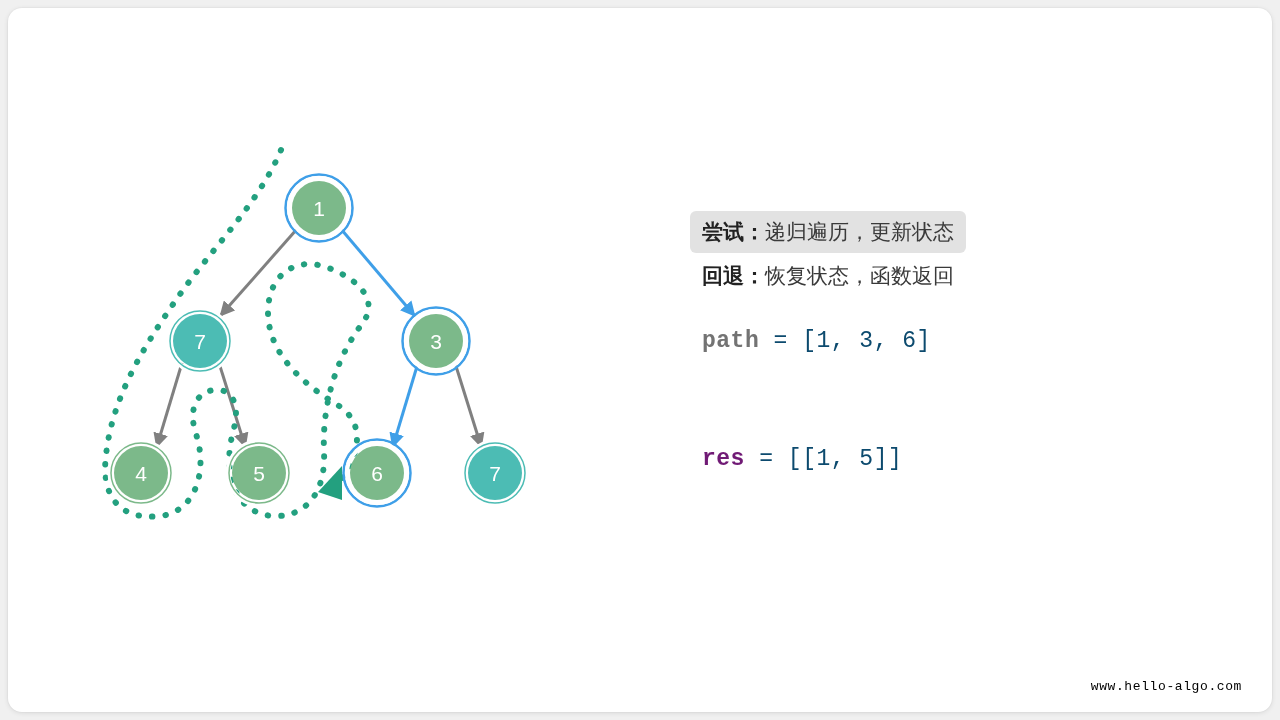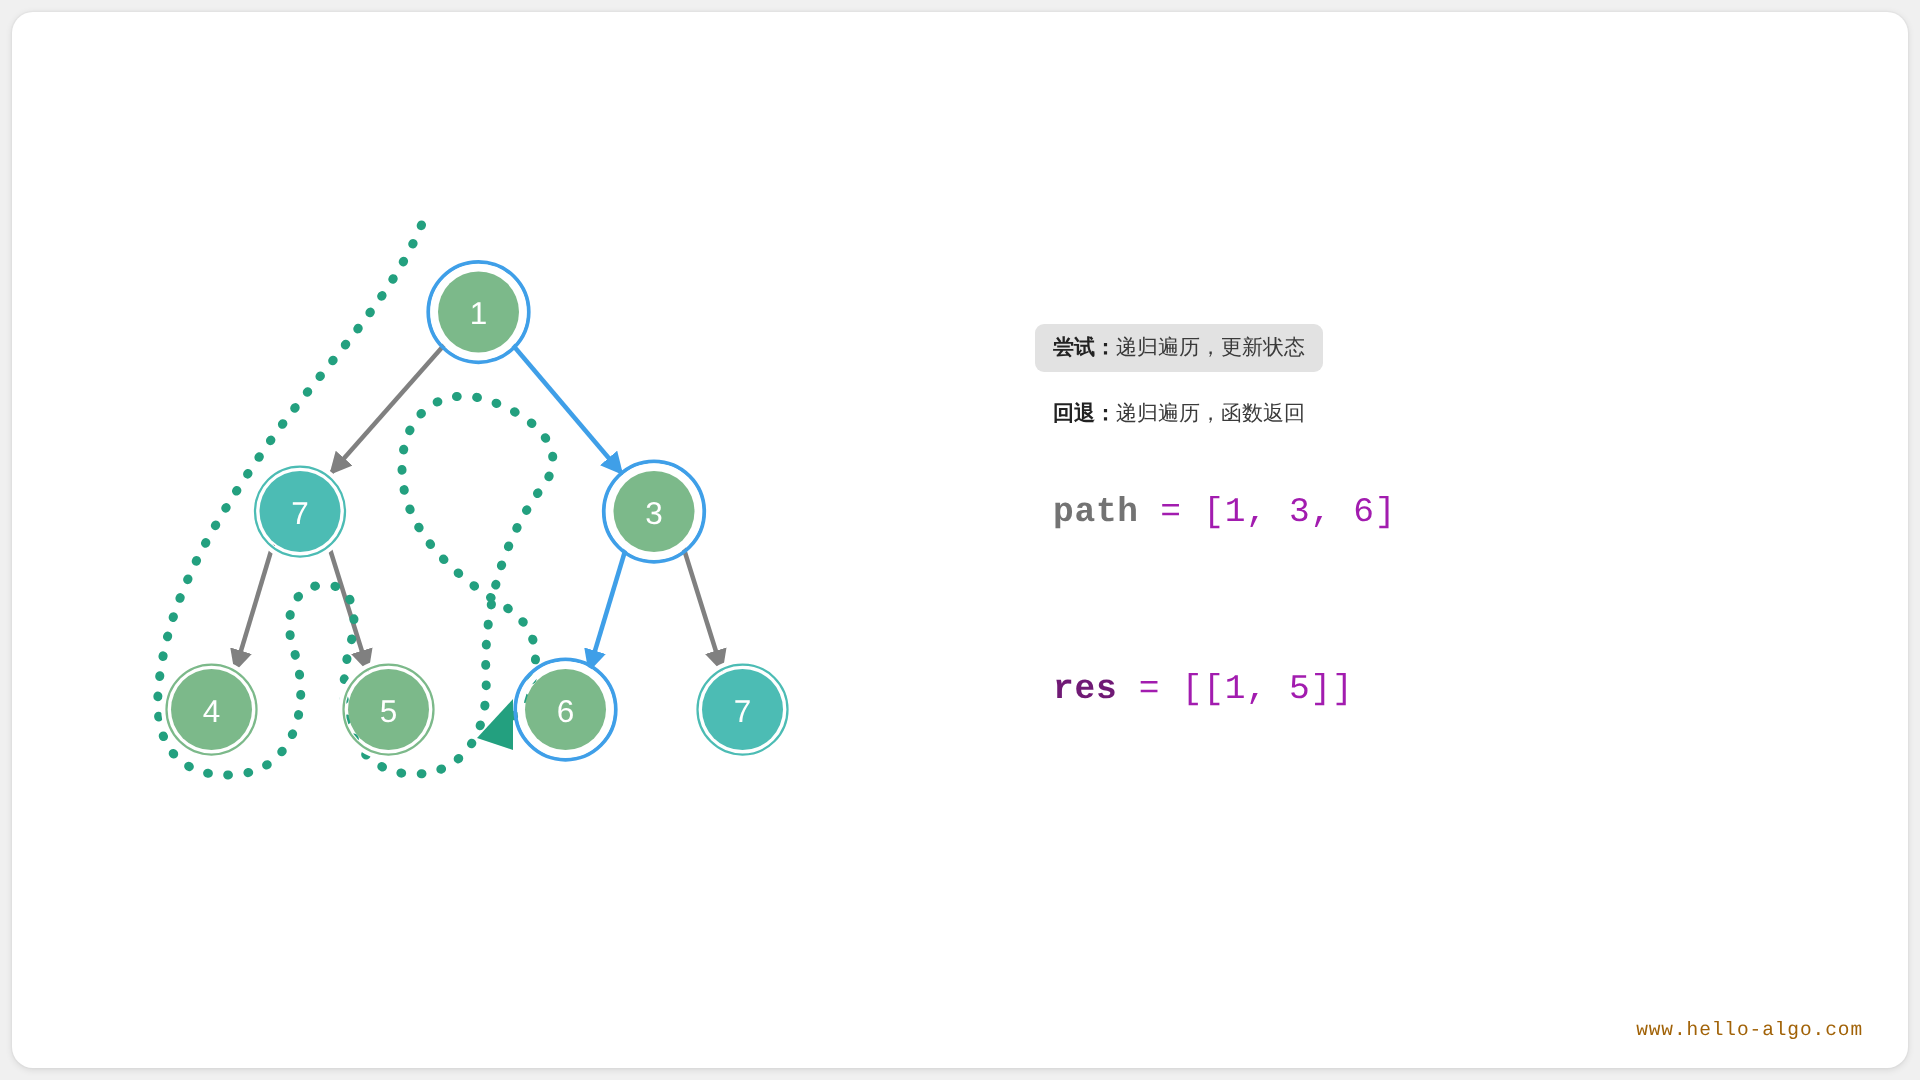--- a/index.html
+++ b/index.html
@@ -47,21 +47,21 @@
     width: 420px;
   }
   .line {
     height: 44px;
     display: flex;
     align-items: center;
     white-space: pre;
   }
   .cn-text {
     font-family: "Liberation Sans", sans-serif;
-    font-size: 14px;
+    font-size: 21px;
     color: #3a3a3a;
   }
   .cn-text b {
     font-weight: bold;
     color: #222222;
   }
   .hl {
     background: #e2e2e2;
     border-radius: 6px;
     padding: 7px 12px;
@@ -72,38 +72,38 @@
     display: inline-block;
   }
   .code-line {
     font-family: "Liberation Mono", monospace;
     font-size: 23px;
     white-space: pre;
     letter-spacing: 0.5px;
   }
   .var-path { color: #737373; font-weight: bold; }
   .var-res  { color: #701a75; font-weight: bold; }
-  .code-rest { color: #a21caf; }
+  .code-rest { color: #0c4a6e; }
   #codeblock {
     position: absolute;
     left: 702px;
     top: 328px;
   }
   #codeblock2 {
     position: absolute;
     left: 702px;
     top: 446px;
   }
   #watermark {
     position: absolute;
     right: 38px;
     bottom: 26px;
     font-family: "Liberation Mono", monospace;
     font-size: 13px;
-    color: #a16207;
+    color: #000000;
     letter-spacing: 0.6px;
   }
 </style>
 </head>
 <body>
 
 <div id="stage">
   <div id="card"></div>
 
   <svg id="tree-svg" viewBox="0 0 1280 720" xmlns="http://www.w3.org/2000/svg">
@@ -194,21 +194,21 @@
         <text class="node-label" x="495" y="481" text-anchor="middle">7</text>
       </g>
     </g>
   </svg>
 
   <div id="panel">
     <div class="line">
       <span class="hl cn-text"><b>尝试：</b><span>递归遍历，更新状态</span></span>
     </div>
     <div class="line">
-      <span class="plain cn-text"><b>回退：</b><span>递归遍历，函数返回</span></span>
+      <span class="plain cn-text"><b>回退：</b><span>恢复状态，函数返回</span></span>
     </div>
   </div>
 
   <div id="codeblock" class="code-line"><span class="var-path">path</span><span class="code-rest"> = [1, 3, 6]</span></div>
 
   <div id="codeblock2" class="code-line"><span class="var-res">res</span><span class="code-rest"> = [[1, 5]]</span></div>
 
   <div id="watermark">www.hello-algo.com</div>
 </div>
 

